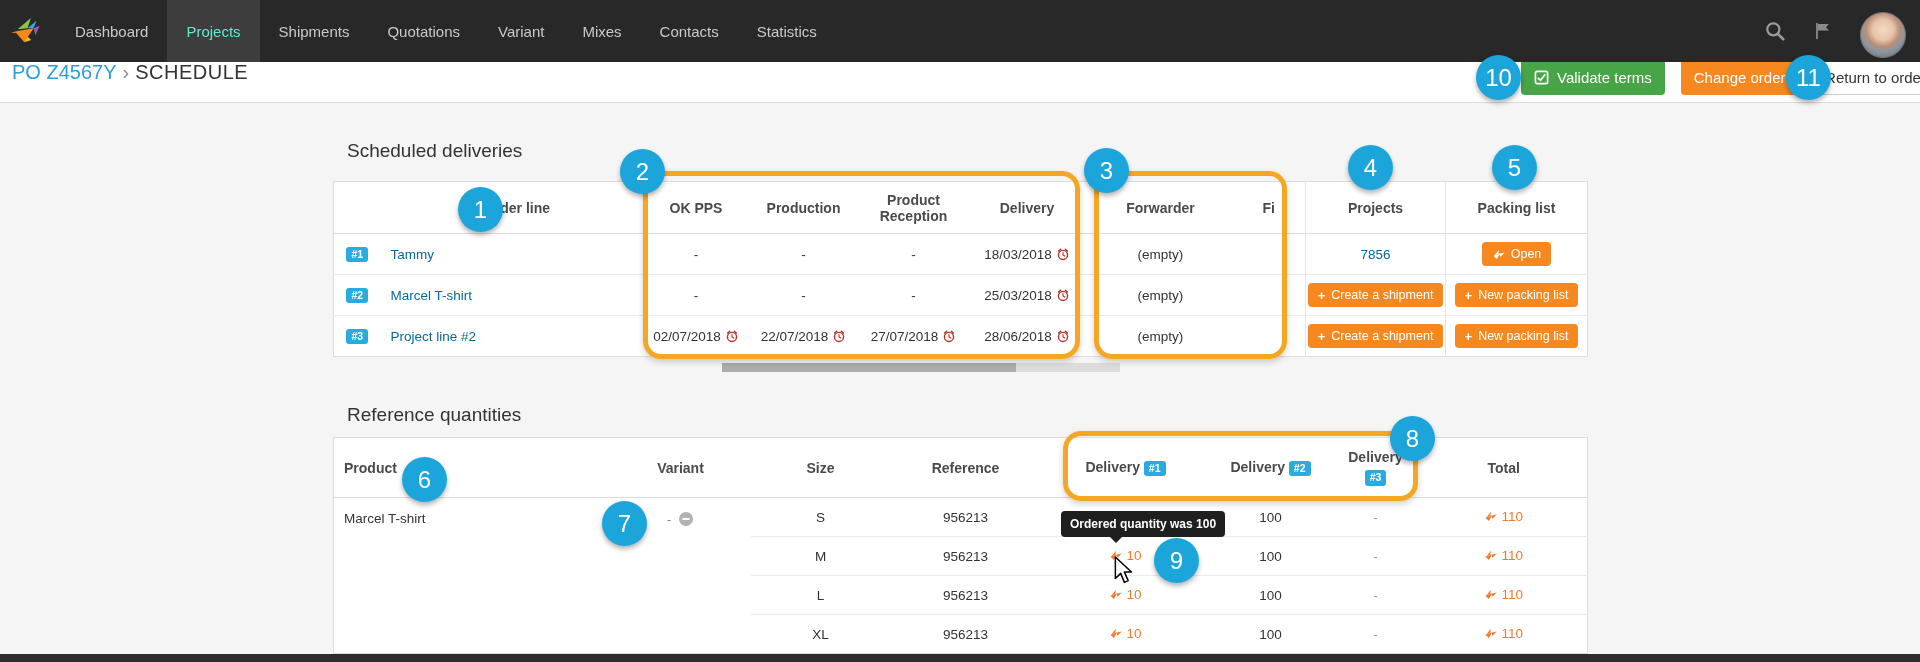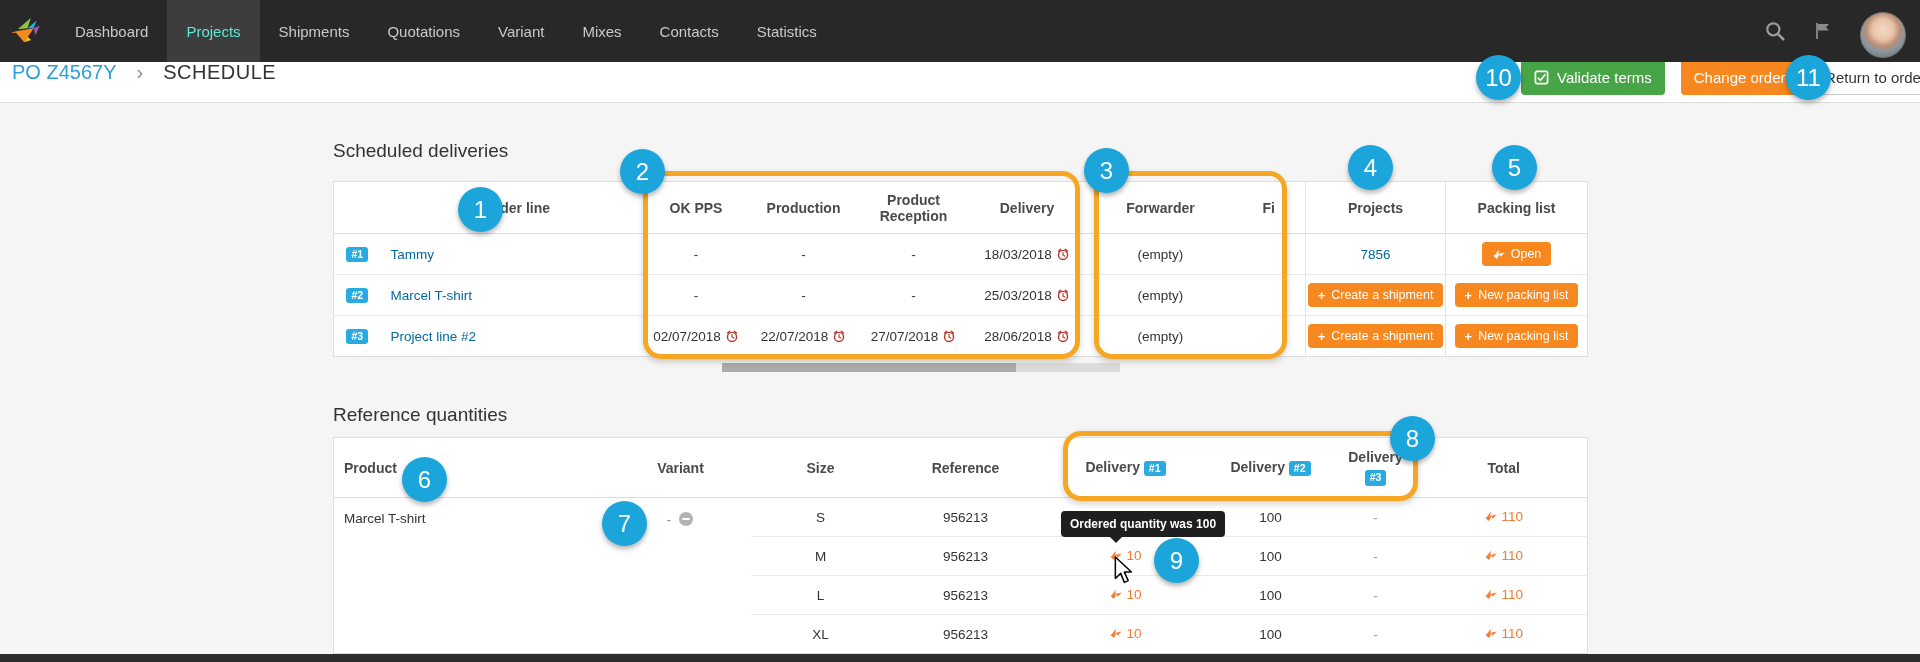--- a/index.html
+++ b/index.html
@@ -13,32 +13,32 @@
   .nav-item { display:flex; align-items:center; padding:0 19px; color:#c9c9c9; font-size:15px; text-decoration:none; cursor:pointer; }
   .nav-item.active { background:#3d3d3d; color:#5eead4; }
   .nav-right { margin-left:auto; display:flex; align-items:center; gap:26px; padding-right:14px; }
   .icon-btn { background:none; border:none; cursor:pointer; display:flex; align-items:center; }
   .avatar { width:46px; height:46px; border-radius:50%; margin-top:8px; cursor:pointer;
             background: radial-gradient(circle at 50% 38%, #f2d9c4 0%, #e8c3a8 30%, #b98e77 48%, #8d97a0 62%, #5a6670 100%);
             border:1px solid #777; }
 
   
   .crumb-bar { position:absolute; left:0; top:45px; width:1920px; height:58px; background:#fff; border-bottom:1px solid #ddd; z-index:10; }
-  .breadcrumb { position:absolute; left:12px; top:16px; display:flex; align-items:center; gap:20px; font-size:20px; }
+  .breadcrumb { position:absolute; left:12px; top:16px; display:flex; align-items:center; gap:6px; font-size:20px; }
   .breadcrumb a { color:#2d9fd8; text-decoration:none; cursor:pointer; }
   .crumb-chev { color:#8a8a8a; font-size:20px; }
   .crumb-page { color:#333; letter-spacing:.5px; }
   .actions { position:absolute; top:59px; left:1521px; display:flex; gap:16px; z-index:15; }
   .btn { height:36px; display:inline-flex; align-items:center; justify-content:center; gap:8px; border-radius:4px; font-size:15px; font-family:inherit; cursor:pointer; border:none; padding:0 13px; white-space:nowrap; }
   .btn-green { background:#47a447; color:#fff; }
   .btn-orange-lg { background:#f6881f; color:#fff; }
   .btn-white { background:#fff; color:#333; border:1px solid #ccc; width:122px; }
 
   
-  .sec-h { position:absolute; left:333px; font-size:19px; font-weight:400; color:#333; }
+  .sec-h { position:absolute; left:347px; font-size:19px; font-weight:400; color:#333; }
 
   
   table { border-collapse:collapse; table-layout:fixed; background:#fff; position:absolute; border:1px solid #ddd; }
   th { font-size:14px; font-weight:bold; color:#4a4a4a; vertical-align:middle; }
   td { font-size:13.5px; color:#333; text-align:center; vertical-align:middle; }
   #t1 { left:333px; top:181px; width:1254px; }
   #t1 thead tr { height:52px; border-bottom:1px solid #ddd; }
   #t1 tbody tr { height:41px; }
   #t1 tbody tr + tr { border-top:1px solid #eaeaea; }
   #t1 th { text-align:center; }

